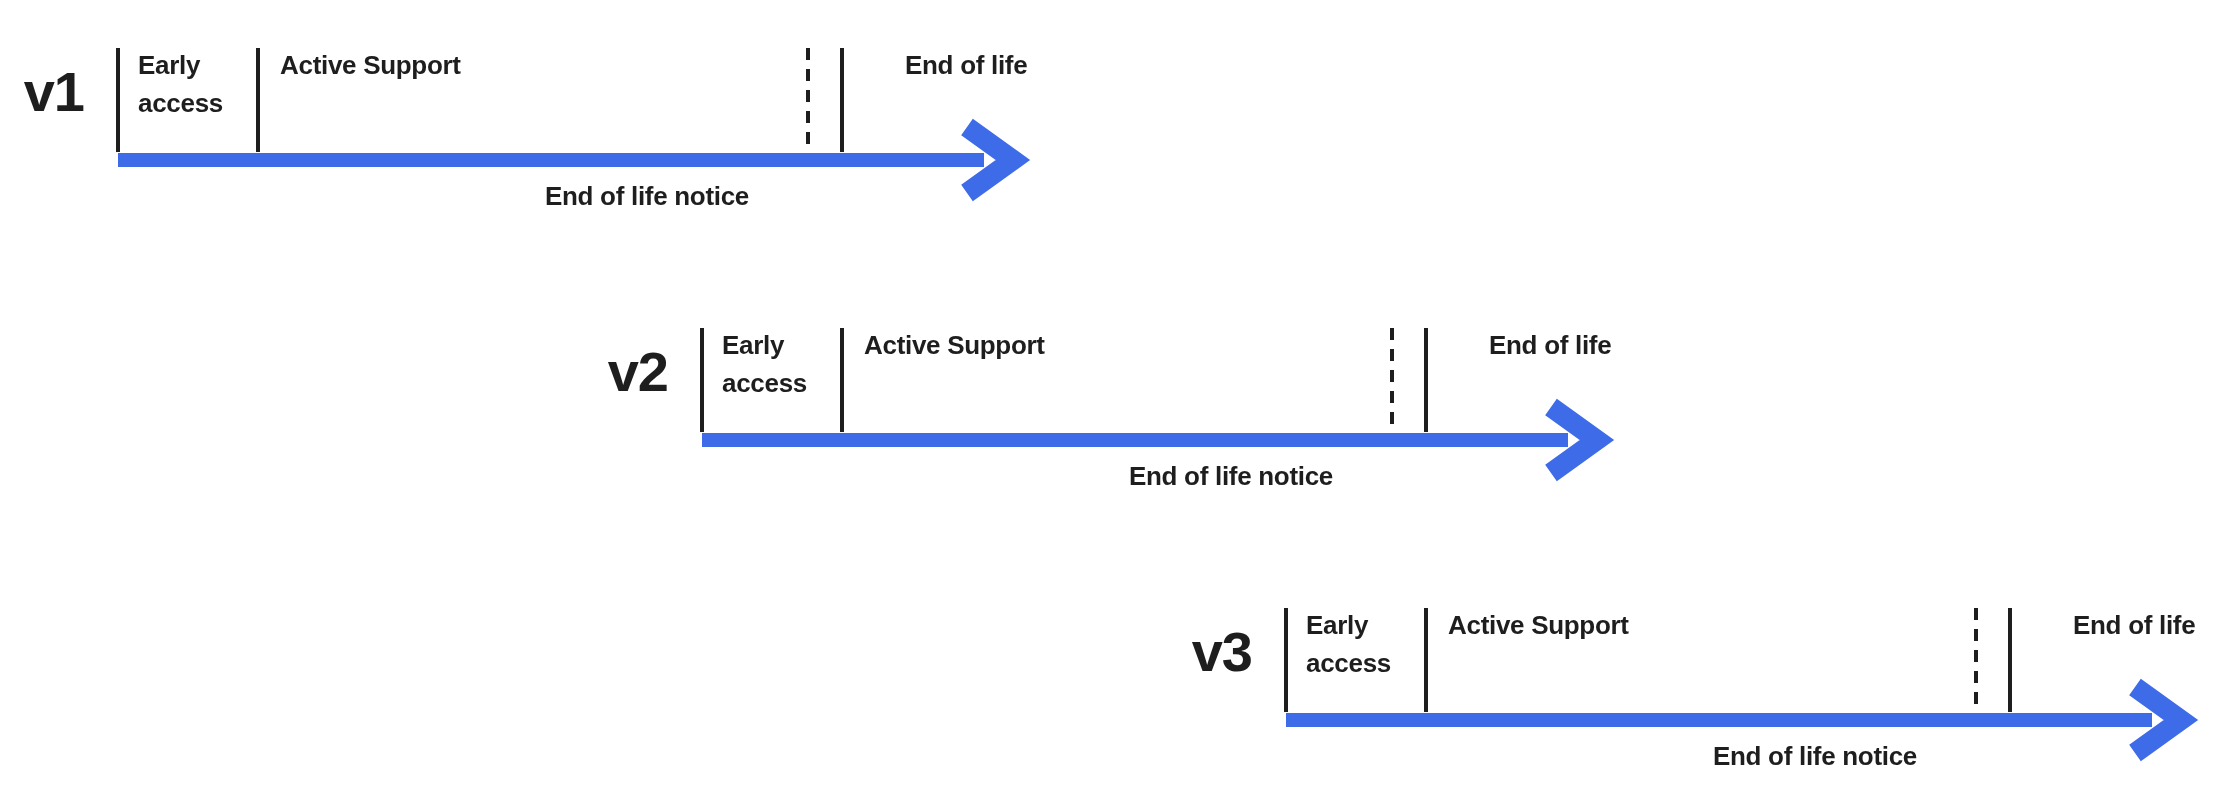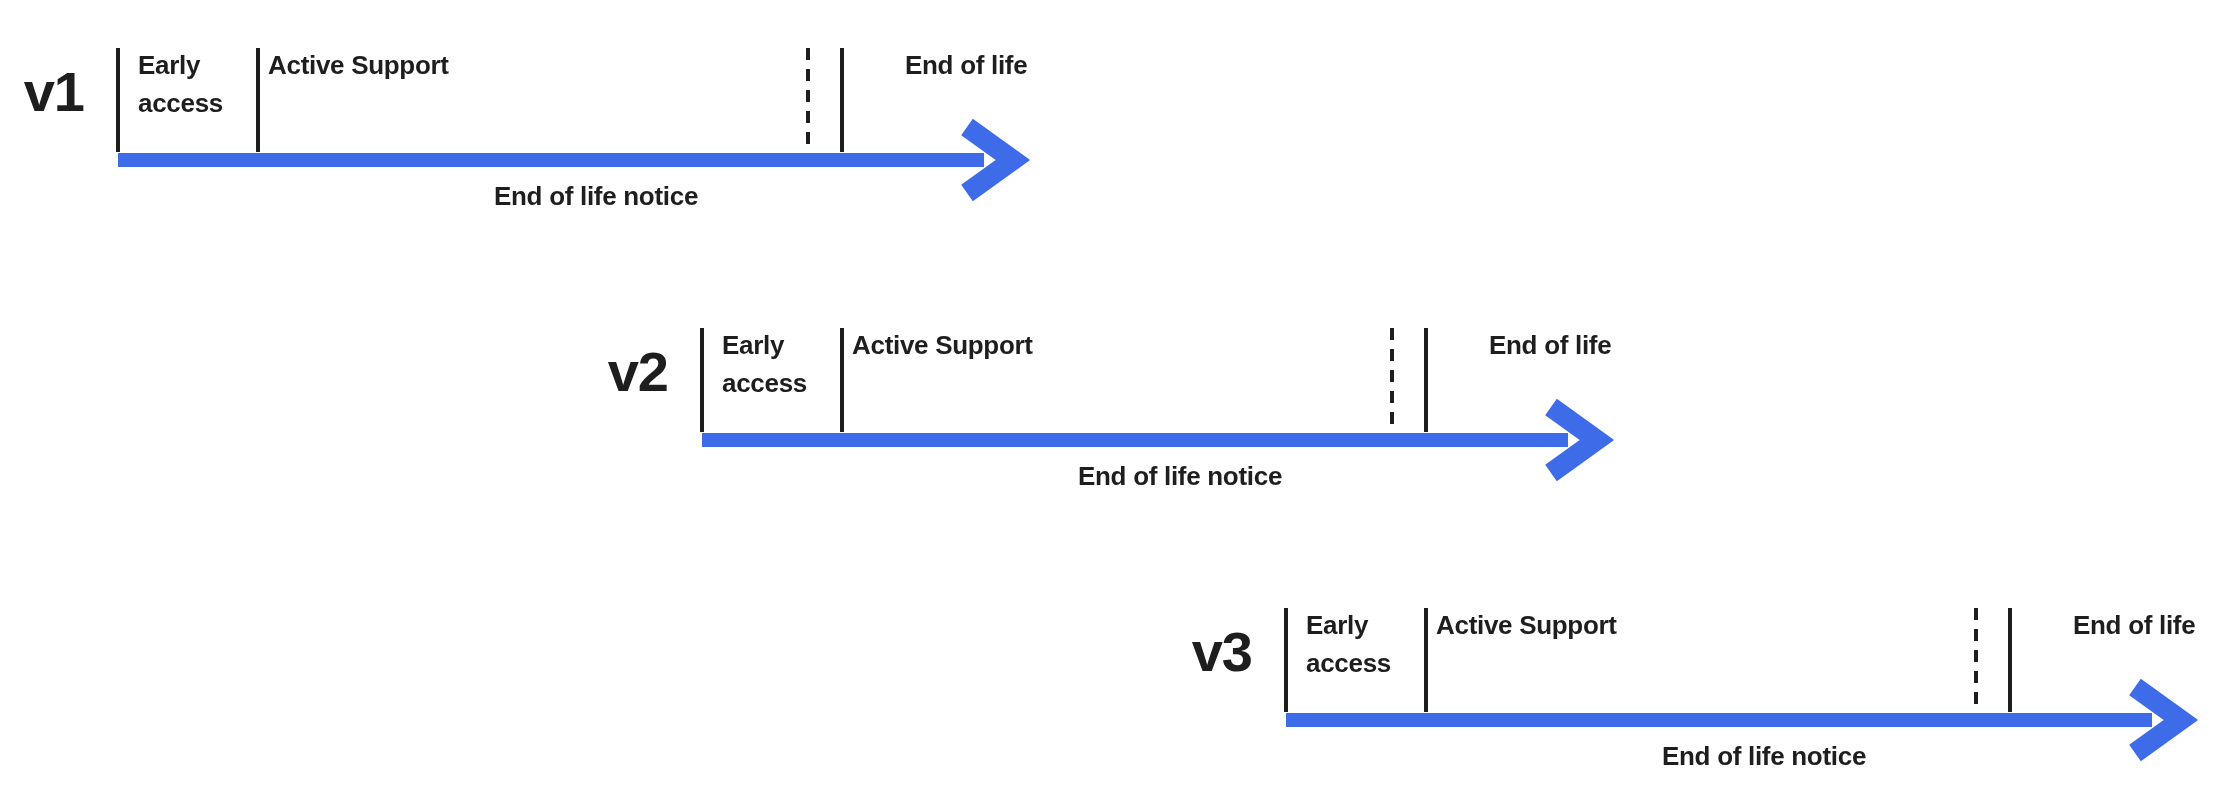--- a/index.html
+++ b/index.html
@@ -32,23 +32,23 @@
     white-space: nowrap;
   }
   .lbl-version {
     position: absolute;
     left: -190px; top: -96px; width: 156px;
     font-size: 56px; line-height: 56px;
     text-align: right;
     letter-spacing: -1px;
   }
   .lbl-early   { left: 20px;  top: -114px; width: 122px; white-space: normal; }
-  .lbl-active  { left: 150px; top: -114px; width: 420px; }
+  .lbl-active  { left: 162px; top: -114px; width: 420px; }
   .lbl-eol     { left: 787px; top: -114px; width: 260px; }
-  .lbl-notice  { left: 376px; top: 17px;  width: 290px; text-align: left; }
+  .lbl-notice  { left: 384px; top: 17px;  width: 290px; text-align: center; }
 </style>
 </head>
 <body>
 
 <div>
 
   <div class="timeline" style="left:118px; top:160px;">
     <svg class="tl-svg" width="920" height="170" viewBox="0 0 920 170">
       <line class="tick" x1="2" y1="3" x2="2" y2="107"></line>
       <line class="tick" x1="142" y1="3" x2="142" y2="107"></line>

